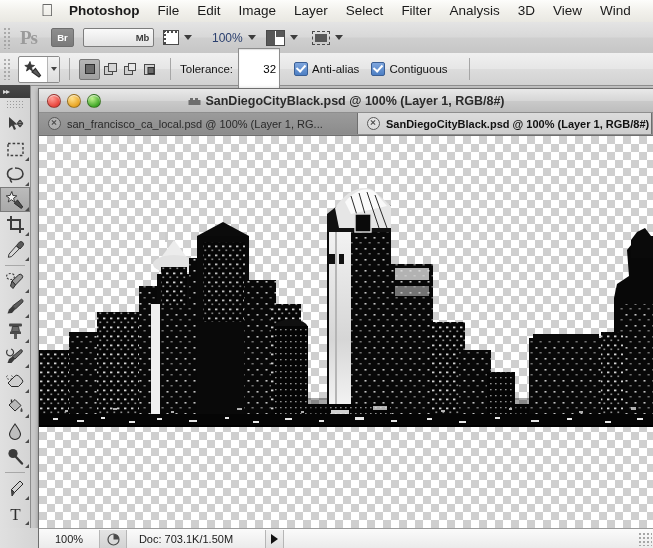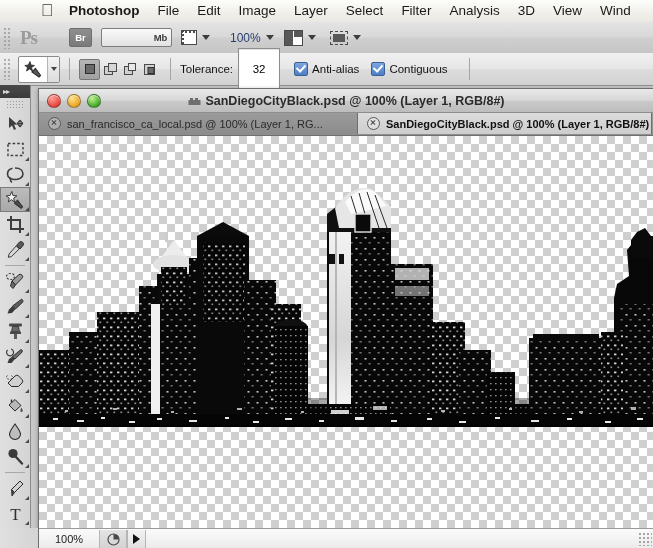--- a/index.html
+++ b/index.html
@@ -36,21 +36,21 @@
     border-bottom:1px solid #9a9a9a;
     display:flex;align-items:center;
   }
   .grip{
     width:9px;height:22px;margin-left:3px;margin-right:4px;
     background-image:radial-gradient(#999 0.8px, transparent 0.9px);
     background-size:4px 4px;opacity:.75;
   }
   .ps-logo{
     font-size:19px;font-weight:bold;color:#9b9b9b;letter-spacing:-1px;
-    margin-left:4px;margin-right:32px;font-family:"Liberation Serif",serif;
+    margin-left:4px;margin-right:14px;font-family:"Liberation Serif",serif;
   }
   .sqbtn{
     width:21px;height:17px;border:1px solid #6e6e6e;border-radius:2px;
     background:linear-gradient(to bottom,#8e8e8e,#7a7a7a);
     color:#fff;font-size:9.5px;font-weight:bold;
     display:flex;align-items:center;justify-content:center;
     margin-right:9px;
   }
   .sqbtn.light{
     background:linear-gradient(to bottom,#fafafa,#e2e2e2);
@@ -98,21 +98,21 @@
     width:19px;height:19px;display:flex;align-items:center;justify-content:center;
     margin-right:1px;
   }
   .sm-btn.on{
     background:linear-gradient(to bottom,#b6b6b6,#a0a0a0);
     border:1px solid #777;border-radius:2px;
   }
   .optlbl{font-size:11.5px;color:#111;margin-right:5px;}
   .txtfield{
     width:34px;height:17px;border:1px solid #8d8d8d;background:#fff;
-    font-size:11.5px;color:#000;text-align:center;padding:12px 3px;line-height:17px;
+    font-size:11.5px;color:#000;text-align:right;padding:12px 3px;line-height:17px;
     box-shadow:inset 0 1px 1px rgba(0,0,0,.12);
   }
   .chkrow{display:flex;align-items:center;margin-right:12px;}
   .chk{
     width:12px;height:12px;border:1px solid #6f7f96;border-radius:2px;margin-right:4px;
     background:linear-gradient(to bottom,#fefefe,#e8e8e8);position:relative;
   }
   .chk.on{background:linear-gradient(to bottom,#7fa6dd,#4d7fc4);border-color:#3a5f95;}
   .chk.on:after{
     content:"";position:absolute;left:3px;top:0px;width:4px;height:7px;
@@ -643,20 +643,21 @@
     </div>
 
     <div class="statusbar">
       <div class="st-zoom">100%</div>
       <div class="st-ico">
         <svg width="13" height="13" viewBox="0 0 13 13">
           <circle cx="6.5" cy="6.5" r="5.5" fill="none" stroke="#4a4a4a" stroke-width="1.2"></circle>
           <path d="M6.5 1 A5.5 5.5 0 0 1 12 6.5 L6.5 6.5z" fill="#4a4a4a"></path>
         </svg>
       </div>
+      <div class="st-doc">Doc: 703.1K/1.50M</div>
       <div class="st-arrow">
           <div class="st-arrow-g"></div>
         </div>
       <div class="st-spacer"></div>
       <div class="st-grip"></div>
     </div>
 
   </div>
 
   <div class="leftstub"></div>

